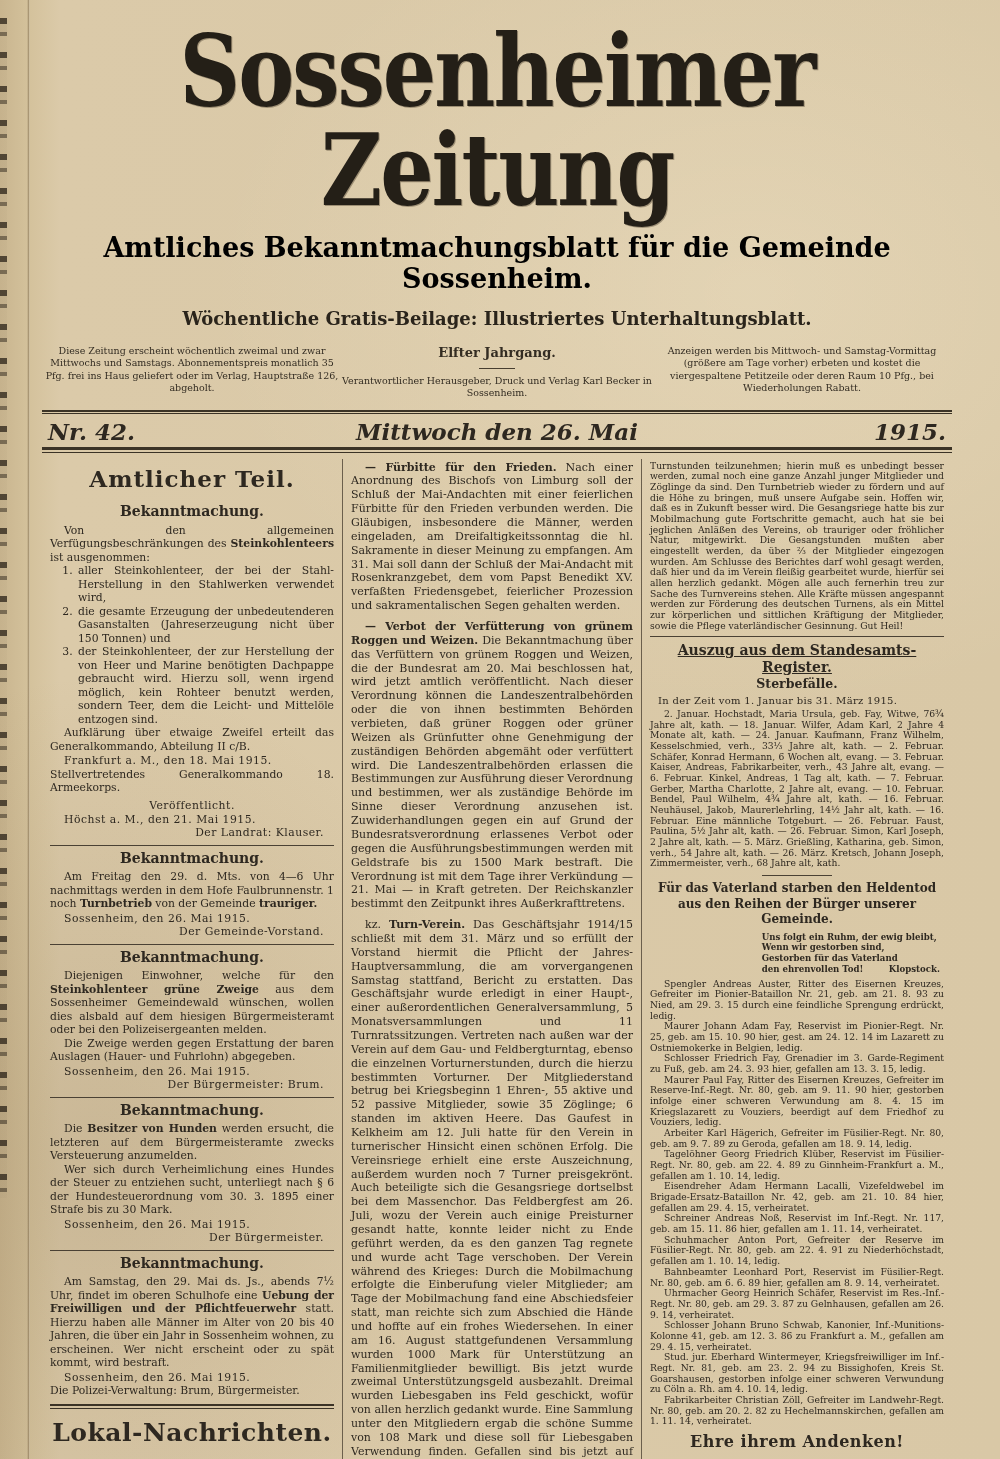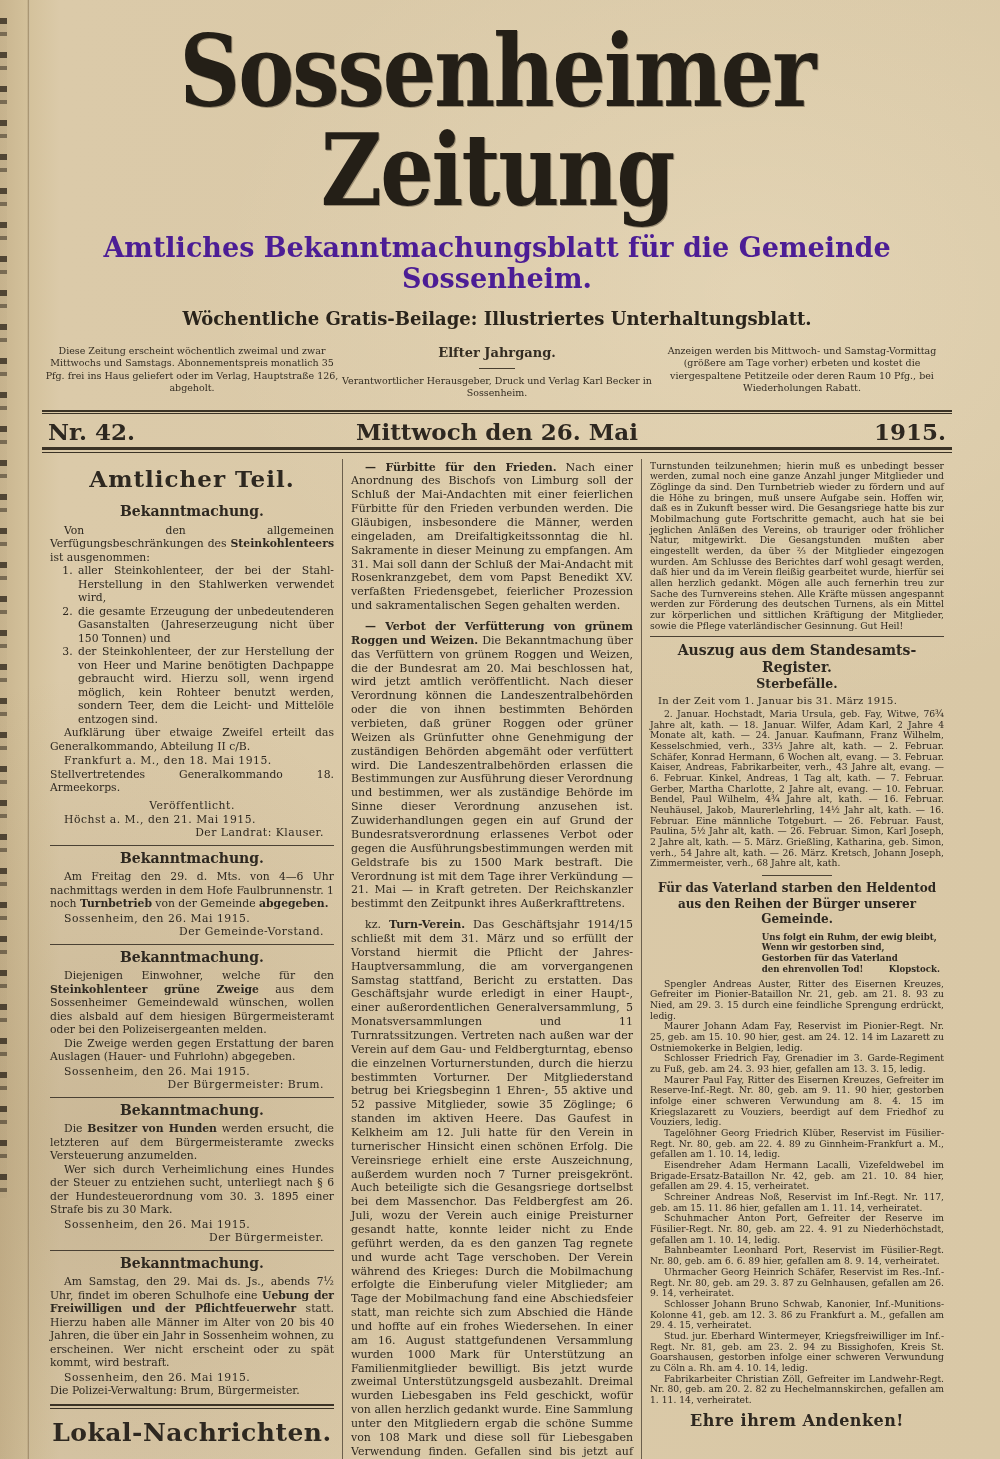--- a/index.html
+++ b/index.html
@@ -31,34 +31,34 @@
     font-weight: bold;
     font-size: 84px;
     line-height: 1.0;
     letter-spacing: -2px;
     margin-top: 22px;
     color: #241f17;
     transform: scaleY(1.18);
     transform-origin: top center;
     text-shadow: 1px 1px 0 rgba(40,30,15,0.35);
   }
-  .subtitle1 { font-size: 27px; font-weight: bold; margin-top: 42px; color: #4c1d95; }
+  .subtitle1 { font-size: 27px; font-weight: bold; margin-top: 42px; color: #000000; }
   .subtitle2 { font-size: 18px; font-weight: bold; margin-top: 14px; color: #2a241b; }
 
   .info-row { display: flex; margin-top: 16px; align-items: flex-start; }
   .info-col { font-size: 9.5px; line-height: 1.3; color: #332c22; }
   .info-left { width: 300px; text-align: center; }
   .info-center { flex: 1; text-align: center; }
   .info-right { width: 300px; text-align: center; }
   .jahrgang { font-size: 13px; font-weight: bold; }
   .center-rule { width: 36px; border-top: 1px solid #473e30; margin: 6px auto; }
   .publisher { font-size: 9.5px; }
 
   .double-rule-a { border-top: 2px solid #3b3326; border-bottom: 1px solid #3b3326; height: 4px; margin-top: 10px; }
-  .date-row { display: flex; align-items: baseline; padding: 4px 6px 2px 6px; }
+  .date-row { display: flex; align-items: baseline; padding: 4px 6px 2px 6px; font-style: italic; }
   .issue-no { width: 300px; font-size: 23px; font-weight: bold; }
   .date-center { flex: 1; text-align: center; font-size: 23px; font-weight: bold; }
   .year { width: 300px; text-align: right; font-size: 23px; font-weight: bold; }
   .double-rule-b { border-top: 3px solid #3b3326; border-bottom: 1px solid #3b3326; height: 6px; }
 
   
   .columns { display: flex; margin-top: 6px; height: 1120px; overflow: hidden; }
   .col { padding: 2px 8px 0 8px; text-align: justify; }
   .col1 { width: 300px; font-size: 10.8px; line-height: 1.25; }
   .col2 { width: 300px; font-size: 11px;   line-height: 1.26; border-left: 1px solid #6b5f4c; border-right: 1px solid #6b5f4c; }
@@ -77,21 +77,21 @@
 
   .double-rule-c { border-top: 2px solid #3b3326; border-bottom: 1px solid #3b3326; height: 5px; margin: 7px 0 6px 0; }
   .h-lokal { font-size: 25px; font-weight: bold; text-align: center; margin: 8px 0 10px 0; letter-spacing: 0.5px; }
   .dateline { text-align: right; padding-right: 14px; margin-bottom: 8px; }
   .dateline .dl-place { font-weight: bold; font-size: 11.5px; }
 
   .art { margin-bottom: 7px; }
   .lead-bold { font-weight: bold; }
 
   
-  .h-register { font-size: 14px; font-weight: bold; text-align: center; margin: 5px 0 2px 0; }
+  .h-register { font-size: 14px; font-weight: bold; text-align: center; margin: 5px 0 2px 0; text-decoration: underline; }
   .h-sterbe { font-size: 12.5px; font-weight: bold; text-align: center; margin: 0 0 4px 0; }
   .register-intro { text-indent: 8px; font-size: 10px; margin-bottom: 2px; letter-spacing: 0.3px; }
   .entries { text-indent: 14px; }
   .short-divider { width: 70px; border-top: 1px solid #4a4134; margin: 6px auto 5px auto; }
   .h-memorial { font-size: 12px; font-weight: bold; text-align: center; margin: 2px 6px 4px 6px; line-height: 1.3; }
   .poem { margin-left: 38%; font-size: 8.6px; line-height: 1.25; margin-bottom: 4px; }
   .poem-line { font-weight: bold; }
   .poem-last { display: flex; }
   .poem-attrib { margin-left: auto; padding-right: 4px; font-weight: bold; }
   .soldier { text-indent: 14px; }
@@ -154,21 +154,21 @@
       <div>
         <p class="center-line" style="margin-top:4px">Veröffentlicht.</p>
         <p class="place-line">Höchst a. M., den 21. Mai 1915.</p>
         <p class="signer-line">Der Landrat: Klauser.</p>
       </div>
 
       <hr class="sec-rule">
 
       <div>
         <div class="h-bekannt">Bekanntmachung.</div>
-        <p class="para"><span>Am Freitag den 29. d. Mts. von 4—6 Uhr nachmittags werden in dem Hofe Faulbrunnenstr. 1 noch </span><b>Turnbetrieb</b><span> von der Gemeinde </span><b>abgegeben.</b></p>
+        <p class="para"><span>Am Freitag den 29. d. Mts. von 4—6 Uhr nachmittags werden in dem Hofe Faulbrunnenstr. 1 noch </span><b>Turnbetrieb</b><span> von der Gemeinde </span><b>trauriger.</b></p>
         <p class="place-line">Sossenheim, den 26. Mai 1915.</p>
         <p class="signer-line">Der Gemeinde-Vorstand.</p>
       </div>
 
       <hr class="sec-rule">
 
       <div>
         <div class="h-bekannt">Bekanntmachung.</div>
         <p class="para"><span>Diejenigen Einwohner, welche für den </span><b>Steinkohlenteer grüne Zweige</b><span> aus dem Sossenheimer Gemeindewald wünschen, wollen dies alsbald auf dem hiesigen Bürgermeisteramt oder bei den Polizeisergeanten melden.</span></p>
         <p class="para">Die Zweige werden gegen Erstattung der baren Auslagen (Hauer- und Fuhrlohn) abgegeben.</p>
@@ -232,20 +232,21 @@
           <div class="poem-line">Gestorben für das Vaterland</div>
           <div class="poem-last">
             <span class="poem-line">den ehrenvollen Tod!</span>
             <span class="poem-attrib">Klopstock.</span>
           </div>
         </div>
         <p class="soldier">Spengler Andreas Auster, Ritter des Eisernen Kreuzes, Gefreiter im Pionier-Bataillon Nr. 21, geb. am 21. 8. 93 zu Nied, am 29. 3. 15 durch eine feindliche Sprengung erdrückt, ledig.</p>
         <p class="soldier">Maurer Johann Adam Fay, Reservist im Pionier-Regt. Nr. 25, geb. am 15. 10. 90 hier, gest. am 24. 12. 14 im Lazarett zu Ostniemokerke in Belgien, ledig.</p>
         <p class="soldier">Schlosser Friedrich Fay, Grenadier im 3. Garde-Regiment zu Fuß, geb. am 24. 3. 93 hier, gefallen am 13. 3. 15, ledig.</p>
         <p class="soldier">Maurer Paul Fay, Ritter des Eisernen Kreuzes, Gefreiter im Reserve-Inf.-Regt. Nr. 80, geb. am 9. 11. 90 hier, gestorben infolge einer schweren Verwundung am 8. 4. 15 im Kriegslazarett zu Vouziers, beerdigt auf dem Friedhof zu Vouziers, ledig.</p>
+        <p class="soldier">Arbeiter Karl Hägerich, Gefreiter im Füsilier-Regt. Nr. 80, geb. am 9. 7. 89 zu Geroda, gefallen am 18. 9. 14, ledig.</p>
         <p class="soldier">Tagelöhner Georg Friedrich Klüber, Reservist im Füsilier-Regt. Nr. 80, geb. am 22. 4. 89 zu Ginnheim-Frankfurt a. M., gefallen am 1. 10. 14, ledig.</p>
         <p class="soldier">Eisendreher Adam Hermann Lacalli, Vizefeldwebel im Brigade-Ersatz-Bataillon Nr. 42, geb. am 21. 10. 84 hier, gefallen am 29. 4. 15, verheiratet.</p>
         <p class="soldier">Schreiner Andreas Noß, Reservist im Inf.-Regt. Nr. 117, geb. am 15. 11. 86 hier, gefallen am 1. 11. 14, verheiratet.</p>
         <p class="soldier">Schuhmacher Anton Port, Gefreiter der Reserve im Füsilier-Regt. Nr. 80, geb. am 22. 4. 91 zu Niederhöchstadt, gefallen am 1. 10. 14, ledig.</p>
         <p class="soldier">Bahnbeamter Leonhard Port, Reservist im Füsilier-Regt. Nr. 80, geb. am 6. 6. 89 hier, gefallen am 8. 9. 14, verheiratet.</p>
         <p class="soldier">Uhrmacher Georg Heinrich Schäfer, Reservist im Res.-Inf.-Regt. Nr. 80, geb. am 29. 3. 87 zu Gelnhausen, gefallen am 26. 9. 14, verheiratet.</p>
         <p class="soldier">Schlosser Johann Bruno Schwab, Kanonier, Inf.-Munitions-Kolonne 41, geb. am 12. 3. 86 zu Frankfurt a. M., gefallen am 29. 4. 15, verheiratet.</p>
         <p class="soldier">Stud. jur. Eberhard Wintermeyer, Kriegsfreiwilliger im Inf.-Regt. Nr. 81, geb. am 23. 2. 94 zu Bissighofen, Kreis St. Goarshausen, gestorben infolge einer schweren Verwundung zu Cöln a. Rh. am 4. 10. 14, ledig.</p>
         <p class="soldier">Fabrikarbeiter Christian Zöll, Gefreiter im Landwehr-Regt. Nr. 80, geb. am 20. 2. 82 zu Hechelmannskirchen, gefallen am 1. 11. 14, verheiratet.</p>
         <div class="closing">Ehre ihrem Andenken!</div>

